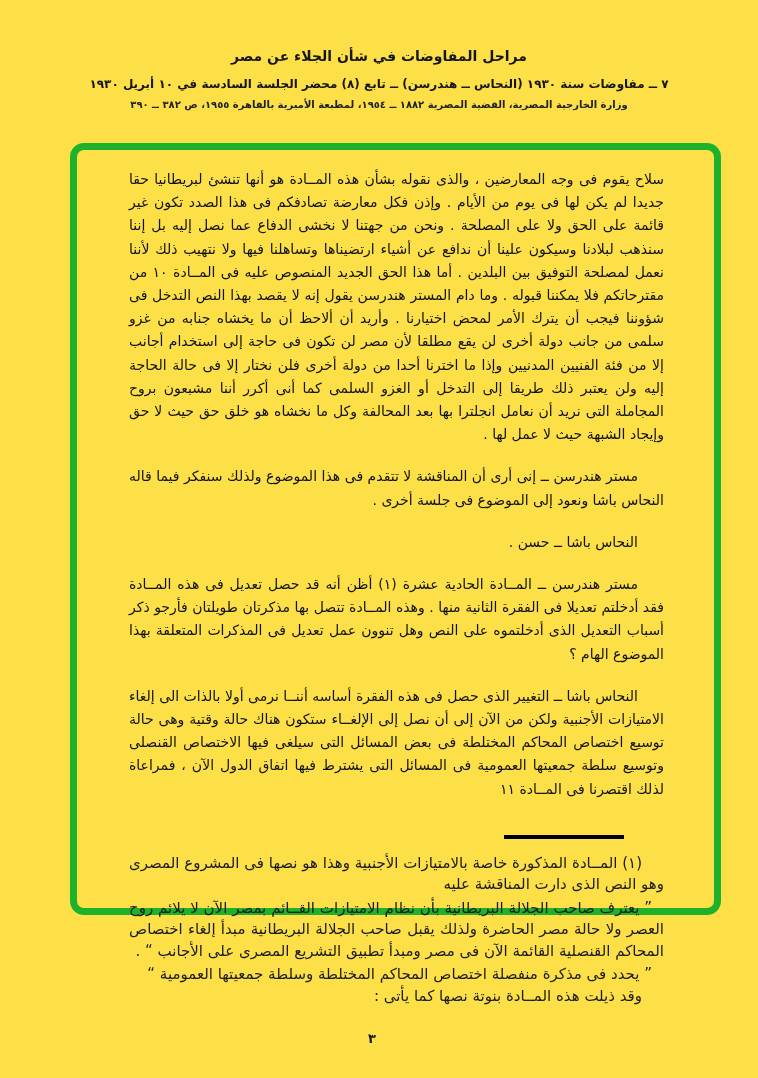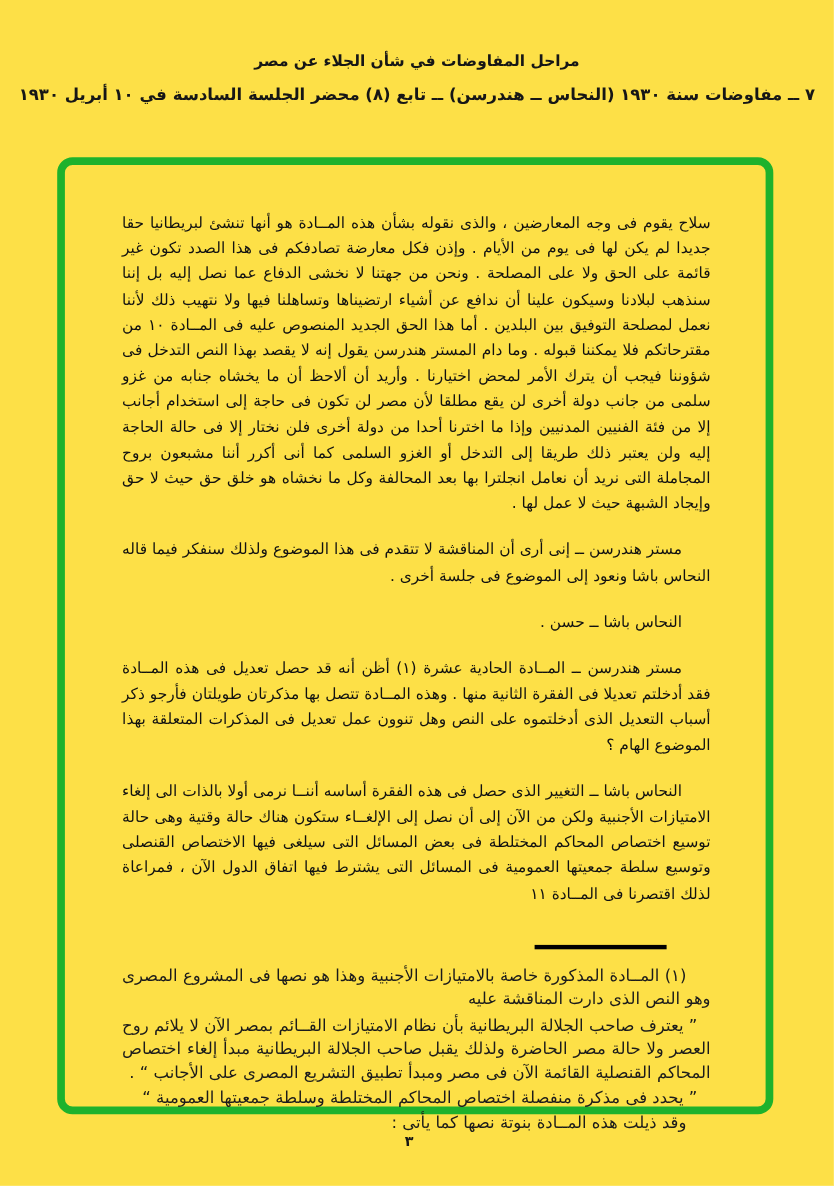--- a/index.html
+++ b/index.html
@@ -9,30 +9,30 @@
     font-family: "DejaVu Sans", sans-serif;
     color: #161616;
     direction: rtl;
     position: relative;
     overflow: hidden;
   }
   .page { position: absolute; inset: 0; background: #fde047; }
 
   .header { position: absolute; top: 48px; left: 0; right: 0; text-align: center; }
   .header .title    { font-size: 14px; font-weight: bold; letter-spacing: 0; }
-  .header .subtitle { font-size: 15px; font-weight: bold; margin-top: 13px; }
+  .header .subtitle { font-size: 12px; font-weight: bold; margin-top: 13px; }
   .header .source   { font-size: 10px;  font-weight: bold; margin-top: 8px; color: #222; }
 
   .green-box {
     position: absolute;
-    left: 52px; top: 143px;
-    width: 651px; height: 870px;
+    left: 70px; top: 143px;
+    width: 651px; height: 772px;
     border: 7px solid #1eb22c;
     border-radius: 14px;
-    padding: 42px 50px 20px 52px;
+    padding: 18px 50px 20px 52px;
     background: transparent;
   }
 
   .body-text { direction: rtl; }
   .para {
     font-size: 14px;
     line-height: 23.2px;
     text-align: justify;
     text-justify: inter-word;
     color: #111;
@@ -64,20 +64,21 @@
   }
 </style>
 </head>
 <body>
 
 <div class="page">
 
   <div class="header">
     <div class="title">مراحل المفاوضات في شأن الجلاء عن مصر</div>
     <div class="subtitle">٧ ــ مفاوضات سنة ١٩٣٠ (النحاس ــ هندرسن) ــ تابع (٨) محضر الجلسة السادسة في ١٠ أبريل ١٩٣٠</div>
+    <div class="source">وزارة الخارجية المصرية، القضية المصرية ١٨٨٢ ــ ١٩٥٤، لمطبعة الأميرية بالقاهرة ١٩٥٥، ص ٣٨٢ ــ ٣٩٠</div>
   </div>
 
   <div class="green-box">
 
     <div class="body-text">
       <div class="para">سلاح يقوم فى وجه المعارضين ، والذى نقوله بشأن هذه المــادة هو أنها تنشئ لبريطانيا حقا جديدا لم يكن لها فى يوم من الأيام . وإذن فكل معارضة تصادفكم فى هذا الصدد تكون غير قائمة على الحق ولا على المصلحة . ونحن من جهتنا لا نخشى الدفاع عما نصل إليه بل إننا سنذهب لبلادنا وسيكون علينا أن ندافع عن أشياء ارتضيناها وتساهلنا فيها ولا نتهيب ذلك لأننا نعمل لمصلحة التوفيق بين البلدين . أما هذا الحق الجديد المنصوص عليه فى المــادة ١٠ من مقترحاتكم فلا يمكننا قبوله . وما دام المستر هندرسن يقول إنه لا يقصد بهذا النص التدخل فى شؤوننا فيجب أن يترك الأمر لمحض اختيارنا . وأريد أن ألاحظ أن ما يخشاه جنابه من غزو سلمى من جانب دولة أخرى لن يقع مطلقا لأن مصر لن تكون فى حاجة إلى استخدام أجانب إلا من فئة الفنيين المدنيين وإذا ما اخترنا أحدا من دولة أخرى فلن نختار إلا فى حالة الحاجة إليه ولن يعتبر ذلك طريقا إلى التدخل أو الغزو السلمى كما أنى أكرر أننا مشبعون بروح المجاملة التى نريد أن نعامل انجلترا بها بعد المحالفة وكل ما نخشاه هو خلق حق حيث لا حق وإيجاد الشبهة حيث لا عمل لها .</div>
       <div class="para speech">مستر هندرسن ــ إنى أرى أن المناقشة لا تتقدم فى هذا الموضوع ولذلك سنفكر فيما قاله النحاس باشا ونعود إلى الموضوع فى جلسة أخرى .</div>
       <div class="para speech">النحاس باشا ــ حسن .</div>
       <div class="para speech">مستر هندرسن ــ المــادة الحادية عشرة (١) أظن أنه قد حصل تعديل فى هذه المــادة فقد أدخلتم تعديلا فى الفقرة الثانية منها . وهذه المــادة تتصل بها مذكرتان طويلتان فأرجو ذكر أسباب التعديل الذى أدخلتموه على النص وهل تنوون عمل تعديل فى المذكرات المتعلقة بهذا الموضوع الهام ؟</div>
       <div class="para speech">النحاس باشا ــ التغيير الذى حصل فى هذه الفقرة أساسه أننــا نرمى أولا بالذات الى إلغاء الامتيازات الأجنبية ولكن من الآن إلى أن نصل إلى الإلغــاء ستكون هناك حالة وقتية وهى حالة توسيع اختصاص المحاكم المختلطة فى بعض المسائل التى سيلغى فيها الاختصاص القنصلى وتوسيع سلطة جمعيتها العمومية فى المسائل التى يشترط فيها اتفاق الدول الآن ، فمراعاة لذلك اقتصرنا فى المــادة ١١</div>

